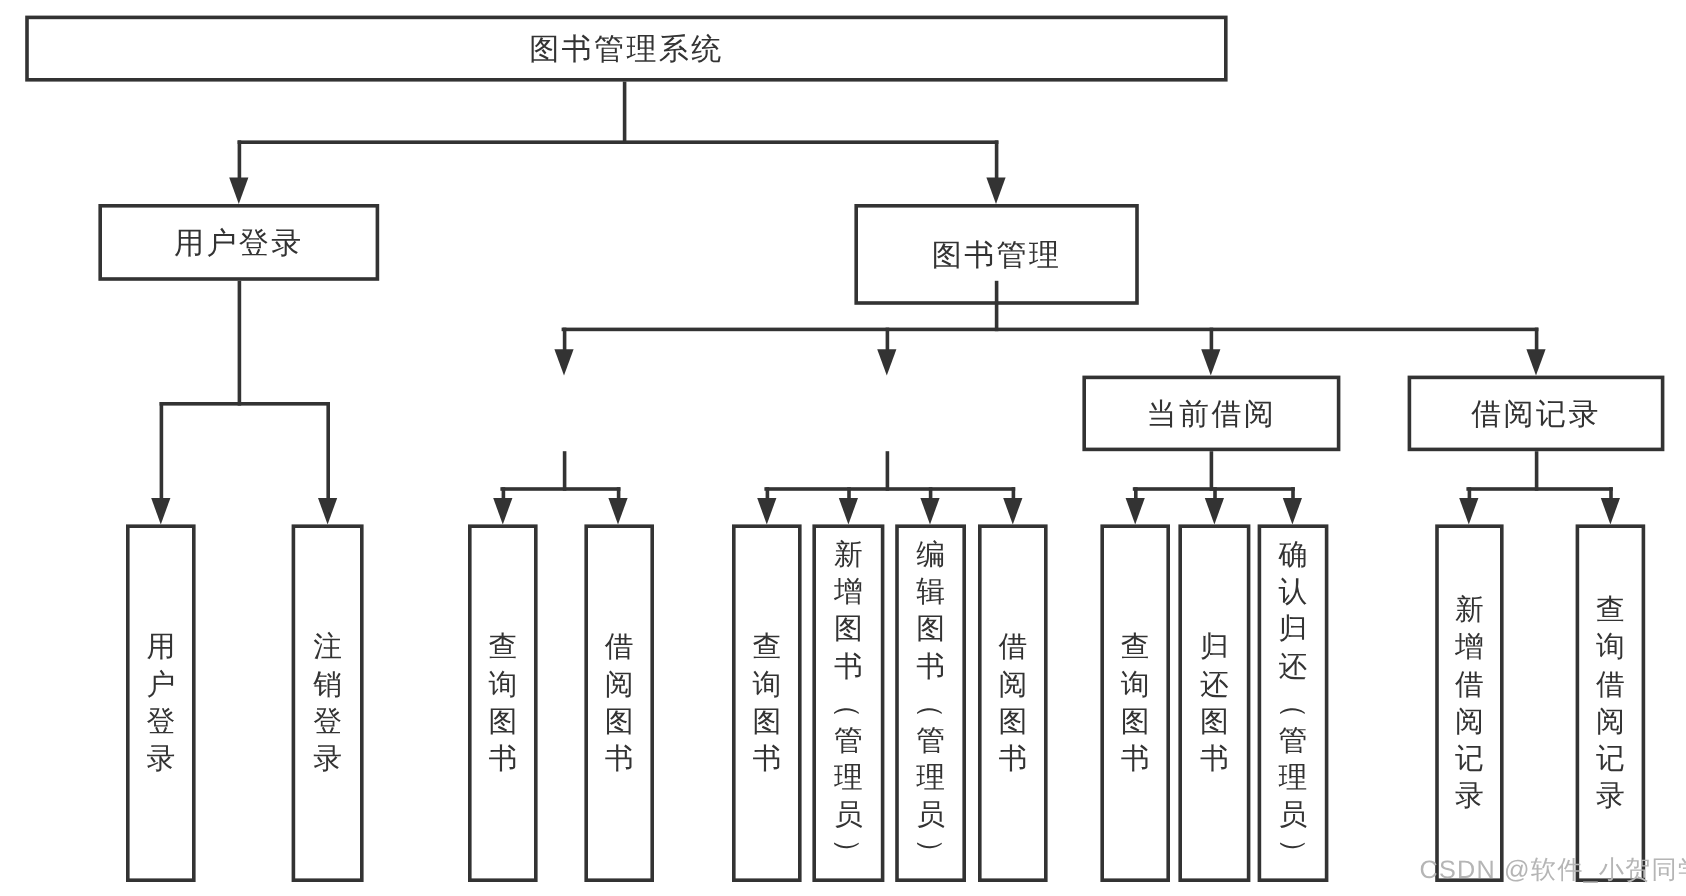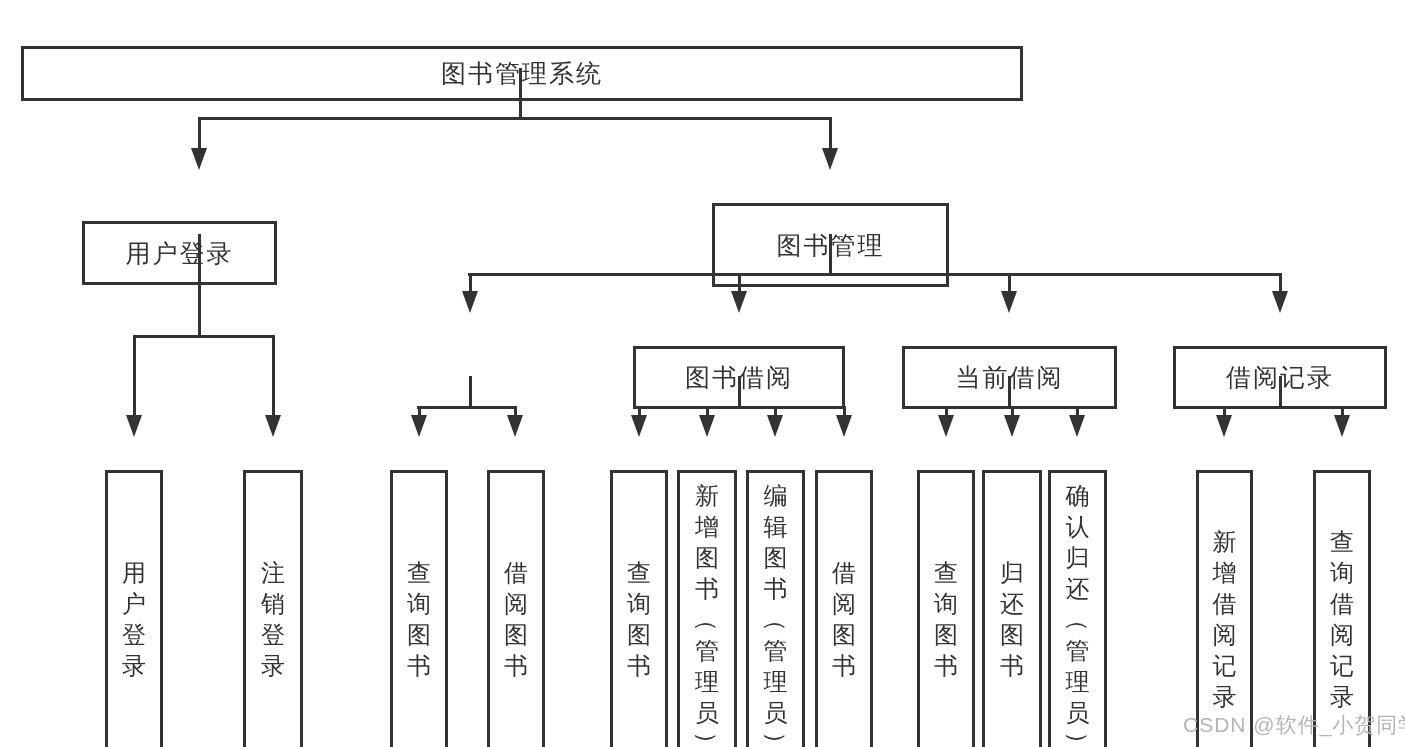--- a/index.html
+++ b/index.html
@@ -15,21 +15,21 @@
     background:var(--bg);
     overflow:hidden;
     font-family:"Liberation Sans","DejaVu Sans",sans-serif;
     color:var(--text);
   }
   .box{
     position:absolute;
     box-sizing:border-box;
     border:3px solid var(--line);
     background:var(--bg);
-    display:flex;align-items:center;justify-content:center;margin-top:33px;
+    display:flex;align-items:center;justify-content:center;
   }
   .hlabel{
     font-size:25px;
     letter-spacing:2px;
     color:var(--text);
     white-space:nowrap;
   }
   .vtext{
     display:flex;flex-direction:column;
     align-items:center;justify-content:center;
@@ -63,21 +63,21 @@
     <span class="hlabel">图书管理系统</span>
   </div>
 
   <div class="line" style="left:519px;top:68px;width:3px;height:52px;"></div>
   <div class="line" style="left:198px;top:117px;width:634px;height:3px;"></div>
   <div class="line" style="left:198px;top:117px;width:3px;height:33px;"></div>
   <div class="arrow" style="left:191px;top:148px;"></div>
   <div class="line" style="left:829px;top:117px;width:3px;height:33px;"></div>
   <div class="arrow" style="left:822px;top:148px;"></div>
 
-  <div class="box" style="left:82px;top:188px;width:195px;height:64px;">
+  <div class="box" style="left:82px;top:170px;width:234px;height:64px;">
     <span class="hlabel">用户登录</span>
   </div>
   <div class="box" style="left:712px;top:170px;width:237px;height:84px;">
     <span class="hlabel">图书管理</span>
   </div>
 
   <div class="line" style="left:198px;top:234px;width:3px;height:104px;"></div>
   <div class="line" style="left:133px;top:335px;width:142px;height:3px;"></div>
   <div class="line" style="left:133px;top:335px;width:3px;height:82px;"></div>
   <div class="arrow" style="left:126px;top:415px;"></div>
@@ -88,23 +88,20 @@
   <div class="line" style="left:468px;top:273px;width:814px;height:3px;"></div>
   <div class="line" style="left:469px;top:273px;width:3px;height:22px;"></div>
   <div class="arrow" style="left:462px;top:291px;"></div>
   <div class="line" style="left:738px;top:273px;width:3px;height:22px;"></div>
   <div class="arrow" style="left:731px;top:291px;"></div>
   <div class="line" style="left:1008px;top:273px;width:3px;height:22px;"></div>
   <div class="arrow" style="left:1001px;top:291px;"></div>
   <div class="line" style="left:1279px;top:273px;width:3px;height:22px;"></div>
   <div class="arrow" style="left:1272px;top:291px;"></div>
 
-  <div class="box" style="left:633px;top:313px;width:212px;height:63px;">
-    <span class="hlabel">图书借阅</span>
-  </div>
   <div class="box" style="left:1173px;top:313px;width:214px;height:63px;">
     <span class="hlabel">借阅记录</span>
   </div>
   <div class="box" style="left:902px;top:313px;width:215px;height:63px;">
     <span class="hlabel">当前借阅</span>
   </div>
 
   <div class="line" style="left:469px;top:376px;width:3px;height:33px;"></div>
   <div class="line" style="left:417px;top:406px;width:100px;height:3px;"></div>
   <div class="line" style="left:418px;top:406px;width:3px;height:11px;"></div>

